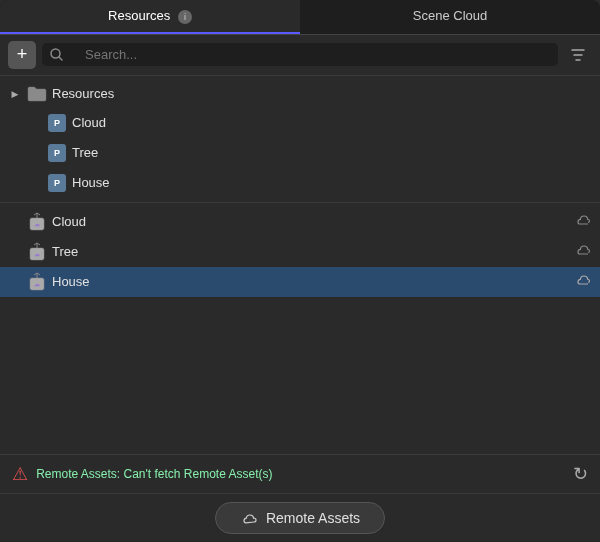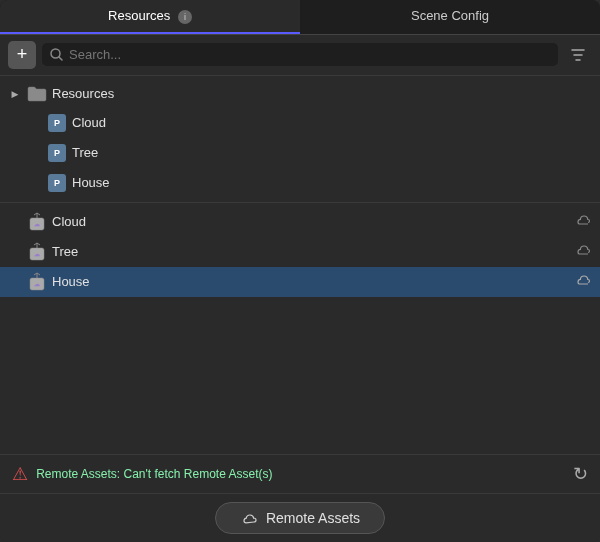--- a/index.html
+++ b/index.html
@@ -98,20 +98,21 @@
       gap: 6px;
     }
 
     .search-input-wrap input {
       background: transparent;
       border: none;
       outline: none;
       color: #aaa;
       font-size: 13px;
       width: 100%;
+      margin-left: 16px;
     }
 
     .search-icon-svg {
       color: #888;
       flex-shrink: 0;
     }
 
     .filter-button {
       width: 28px;
       height: 28px;
@@ -290,21 +291,21 @@
 <body>
 
 <div class="container">
 
   <div class="header-tabs">
     <div class="tab active">
       <span>Resources</span>
       <span class="tab-info-icon">i</span>
     </div>
     <div class="tab">
-      <span>Scene Config</span>
+      <span>Scene Cloud</span>
     </div>
   </div>
 
   <div class="search-bar">
     <button class="add-button">+</button>
     <div class="search-input-wrap">
       <svg class="search-icon-svg" width="13" height="13" viewBox="0 0 13 13" fill="none">
         <circle cx="5.5" cy="5.5" r="4.5" stroke="#888" stroke-width="1.5"></circle>
         <line x1="9" y1="9" x2="12" y2="12" stroke="#888" stroke-width="1.5" stroke-linecap="round"></line>
       </svg>

